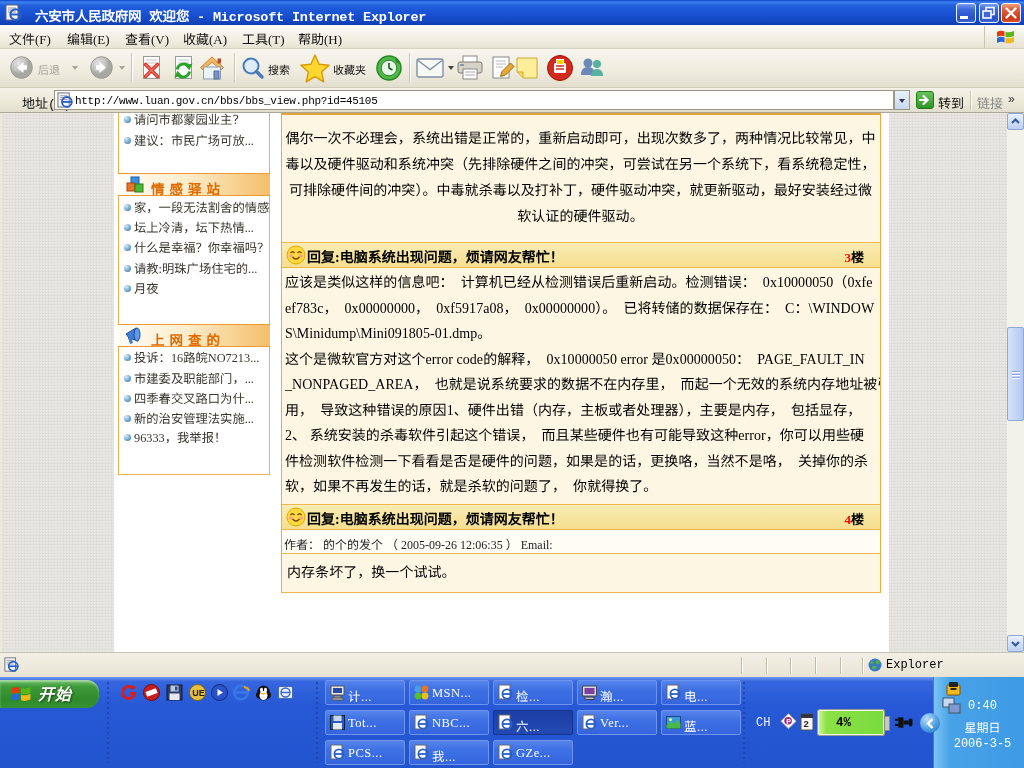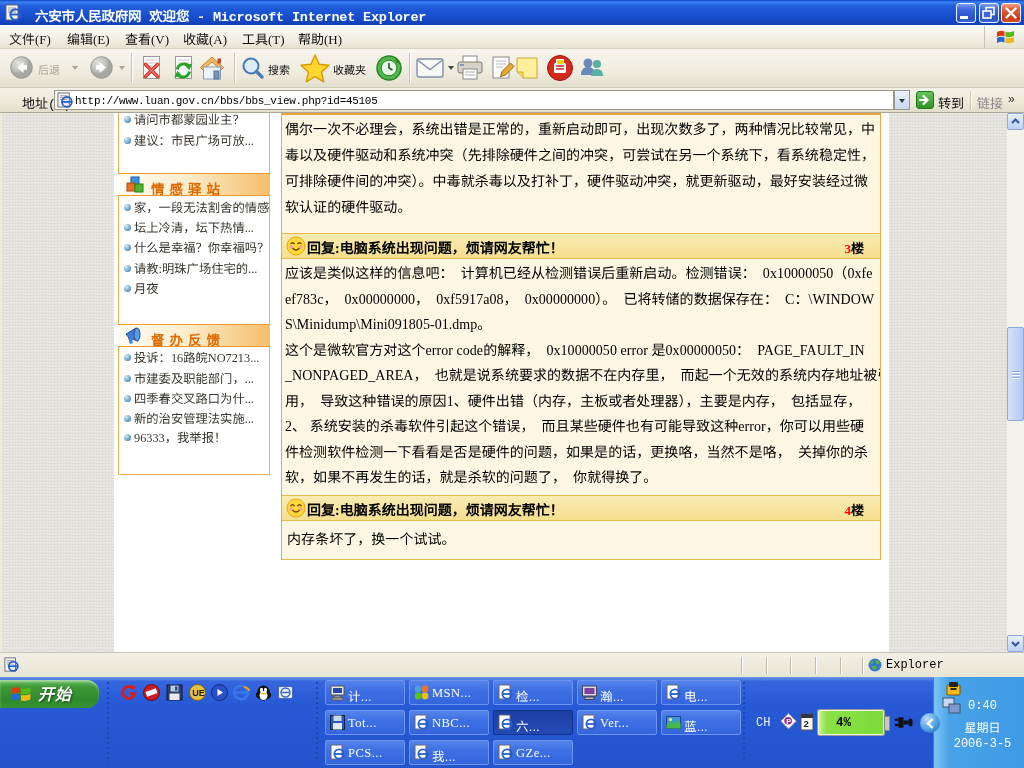--- a/index.html
+++ b/index.html
@@ -255,30 +255,30 @@
     <div class="sitem" style="top:105px"><span class="bl"></span>坛上冷清，坛下热情...</div>
     <div class="sitem" style="top:125px"><span class="bl"></span>什么是幸福？你幸福吗？</div>
     <div class="sitem" style="top:146px"><span class="bl"></span>请教:明珠广场住宅的...</div>
     <div class="sitem" style="top:166px"><span class="bl"></span>月夜</div>
     <div class="shead" style="top:211px">
           <svg width="24" height="22" style="position:absolute;left:4px;top:0">
             <path d="M4 9 L14 3 L16 16 L7 13 Z" fill="#3F7FD6" stroke="#1C4F9C" stroke-width="1"></path>
             <ellipse cx="15" cy="9.5" rx="3" ry="6.5" fill="#5E9AE8" stroke="#1C4F9C"></ellipse>
             <path d="M6 13 L8 19 L11 18 L9.5 13Z" fill="#3F7FD6"></path>
           </svg>
-          <span class="ht">督办反馈</span>
+          <span class="ht">上网查的</span>
         </div>
     <div class="sitem" style="top:235px"><span class="bl"></span>投诉：16路皖NO7213...</div>
     <div class="sitem" style="top:256px"><span class="bl"></span>市建委及职能部门，...</div>
     <div class="sitem" style="top:276px"><span class="bl"></span>四季春交叉路口为什...</div>
     <div class="sitem" style="top:296px"><span class="bl"></span>新的治安管理法实施...</div>
     <div class="sitem" style="top:315px"><span class="bl"></span>96333，我举报！</div>
   </div>
   <div id="content">
-    <div class="ctext" style="padding:2px 4px 12px 3px;">偶尔一次不必理会，系统出错是正常的，重新启动即可，出现次数多了，两种情况比较常见，中<br>毒以及硬件驱动和系统冲突（先排除硬件之间的冲突，可尝试在另一个系统下，看系统稳定性，<br>可排除硬件间的冲突）。中毒就杀毒以及打补丁，硬件驱动冲突，就更新驱动，最好安装经过微<br>软认证的硬件驱动。</div>
+    <div class="ctext" style="padding:11px 4px 12px 3px;text-align:center;">偶尔一次不必理会，系统出错是正常的，重新启动即可，出现次数多了，两种情况比较常见，中<br>毒以及硬件驱动和系统冲突（先排除硬件之间的冲突，可尝试在另一个系统下，看系统稳定性，<br>可排除硬件间的冲突）。中毒就杀毒以及打补丁，硬件驱动冲突，就更新驱动，最好安装经过微<br>软认证的硬件驱动。</div>
     <div class="band" style="height:26px;">
           <svg width="20" height="20" style="position:absolute;left:4px;top:2px" viewBox="0 0 20 20">
             <circle cx="10" cy="10" r="9" fill="#FFD93E" stroke="#E8A800" stroke-width="1"></circle>
             <path d="M4.5 8 Q6.5 5.5 8.5 8" stroke="#7A4A00" stroke-width="1.4" fill="none"></path>
             <path d="M11.5 8 Q13.5 5.5 15.5 8" stroke="#7A4A00" stroke-width="1.4" fill="none"></path>
             <circle cx="5" cy="11" r="1.8" fill="#FF9D9D"></circle>
             <circle cx="15" cy="11" r="1.8" fill="#FF9D9D"></circle>
             <path d="M6.5 12 Q10 16 13.5 12" stroke="#7A4A00" stroke-width="1.4" fill="none"></path>
           </svg>
           <span class="bt">回复:电脑系统出现问题，烦请网友帮忙！</span>
@@ -290,20 +290,23 @@
             <circle cx="10" cy="10" r="9" fill="#FFD93E" stroke="#E8A800" stroke-width="1"></circle>
             <path d="M4.5 8 Q6.5 5.5 8.5 8" stroke="#7A4A00" stroke-width="1.4" fill="none"></path>
             <path d="M11.5 8 Q13.5 5.5 15.5 8" stroke="#7A4A00" stroke-width="1.4" fill="none"></path>
             <circle cx="5" cy="11" r="1.8" fill="#FF9D9D"></circle>
             <circle cx="15" cy="11" r="1.8" fill="#FF9D9D"></circle>
             <path d="M6.5 12 Q10 16 13.5 12" stroke="#7A4A00" stroke-width="1.4" fill="none"></path>
           </svg>
           <span class="bt">回复:电脑系统出现问题，烦请网友帮忙！</span>
           <span class="fl"><b>4</b>楼</span>
         </div>
+    <div class="author" style="height:24px;">
+          <span style="position:absolute;left:2px;top:5px;white-space:nowrap;">作者： 的个的发个 （ 2005-09-26 12:06:35 ） Email:</span>
+        </div>
     <div class="ctext" style="height:32px;padding:6px 4px 0 5px;border-bottom:1px solid #EDB94E;">内存条坏了，换一个试试。</div>
   </div>
   <div id="vscroll">
     <div class="sbtn" style="top:0"><svg width="15" height="15" viewBox="0 0 15 15">
             <path d="M4 9 L7.5 5.5 L11 9" stroke="#3A5A9A" stroke-width="2.2" fill="none"></path>
           </svg></div>
     <div id="sthumb"><svg width="15" height="10" style="margin:42px 0 0 3px" viewBox="0 0 15 10">
             <path d="M1 1.5 L9 1.5 M1 4.5 L9 4.5 M1 7.5 L9 7.5" stroke="#8FA8DC"></path>
             <path d="M1 2.5 L9 2.5 M1 5.5 L9 5.5 M1 8.5 L9 8.5" stroke="#fff"></path>
           </svg></div>

